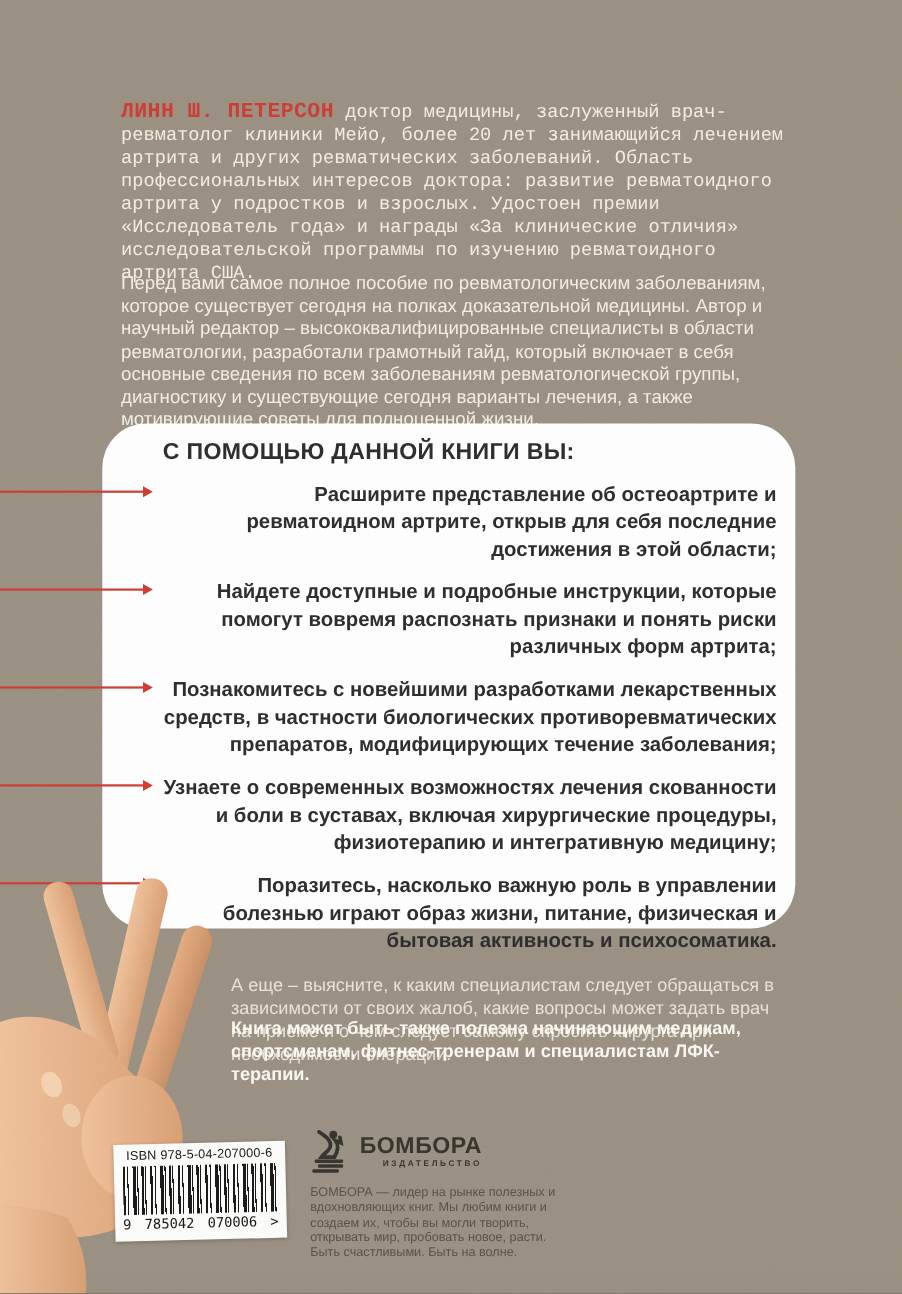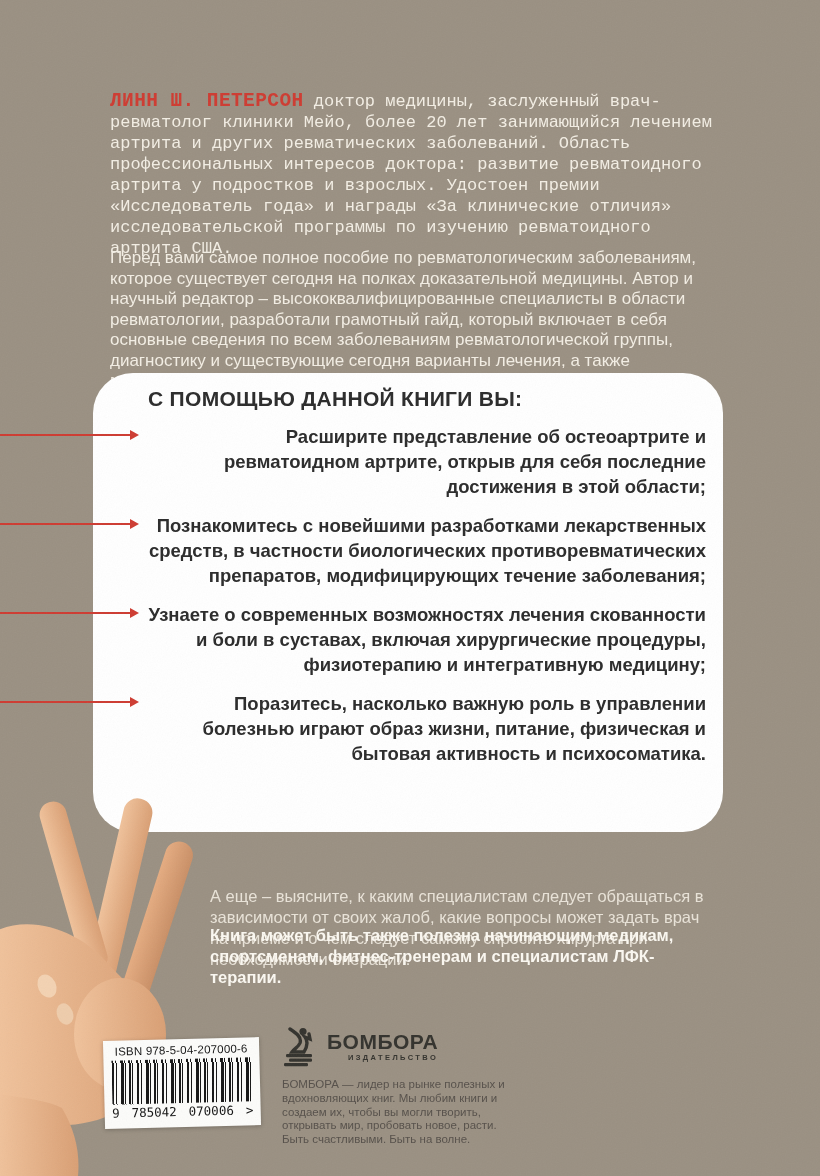--- a/index.html
+++ b/index.html
@@ -17,21 +17,21 @@
     color:#f3eee4; font-size:17px; line-height:21px; z-index:2;font-family:Liberation Mono, monospace;
   }
   .author-name { color:#ce3b31; font-weight:bold; font-size:19.5px; letter-spacing:.4px; }
   .intro {
     position:absolute; left:110px; top:231px; width:620px;
     color:#f3eee4; font-size:17px; line-height:20.5px; z-index:2;
   }
 
   
   .card {
-    position:absolute; left:93px; top:373px; width:630px; height:459px;
+    position:absolute; left:93px; top:385px; width:630px; height:459px;
     background:#ffffff; border-radius:40px; color:#2b2b2b; z-index:3;
   }
   .card-heading {
     position:absolute; left:55px; top:14px; margin:0;
     font-size:21px; font-weight:bold; letter-spacing:.3px; color:#2b2b2b;
   }
   .bullets {
     position:absolute; left:55px; top:51px; width:558px;
     list-style:none; margin:0; padding:0;
   }
@@ -108,20 +108,24 @@
     <span>доктор медицины, заслуженный врач-ревматолог клиники Мейо, более 20 лет занимающийся лечением артрита и других ревматических заболеваний. Область профессиональных интересов доктора: развитие ревматоидного артрита у подростков и взрослых. Удостоен премии «Исследователь года» и награды «За клинические отличия» исследовательской программы по изучению ревматоидного артрита США.</span></p>
 
   <p class="intro">Перед вами самое полное пособие по ревматологическим заболеваниям, которое существует сегодня на полках доказательной медицины. Автор и научный редактор – высококвалифицированные специалисты в области ревматологии, разработали грамотный гайд, который включает в себя основные сведения по всем заболеваниям ревматологической группы, диагностику и существующие сегодня варианты лечения, а также мотивирующие советы для полноценной жизни.</p>
 
   <div class="card">
     <h2 class="card-heading">С ПОМОЩЬЮ ДАННОЙ КНИГИ ВЫ:</h2>
     <ul class="bullets">
       <li>
         <span class="arrow"></span>
         <span>Расширите представление об остеоартрите и ревматоидном артрите, открыв для себя последние достижения в этой области;</span>
+      </li>
+      <li>
+        <span class="arrow"></span>
+        <span>Найдете доступные и подробные инструкции, которые помогут вовремя распознать признаки и понять риски различных форм артрита;</span>
       </li>
       <li>
         <span class="arrow"></span>
         <span>Познакомитесь с новейшими разработками лекарственных средств, в частности биологических противоревматических препаратов, модифицирующих течение заболевания;</span>
       </li>
       <li>
         <span class="arrow"></span>
         <span>Узнаете о современных возможностях лечения скованности и боли в суставах, включая хирургические процедуры, физиотерапию и интегративную медицину;</span>
       </li>
       <li>

